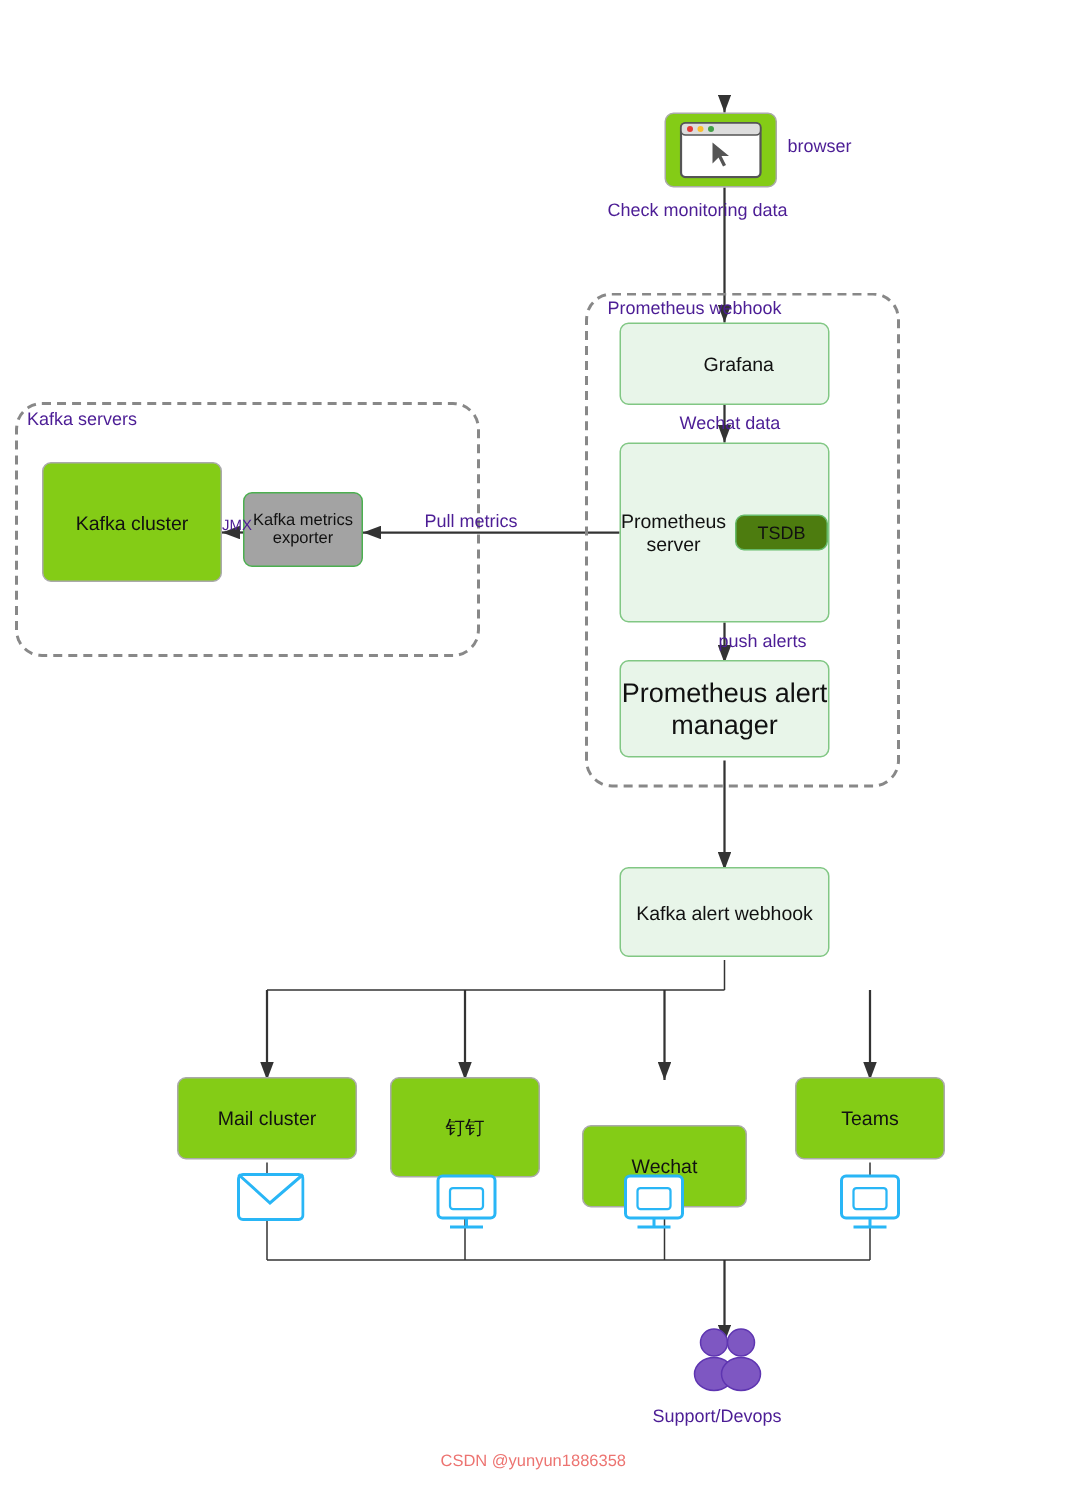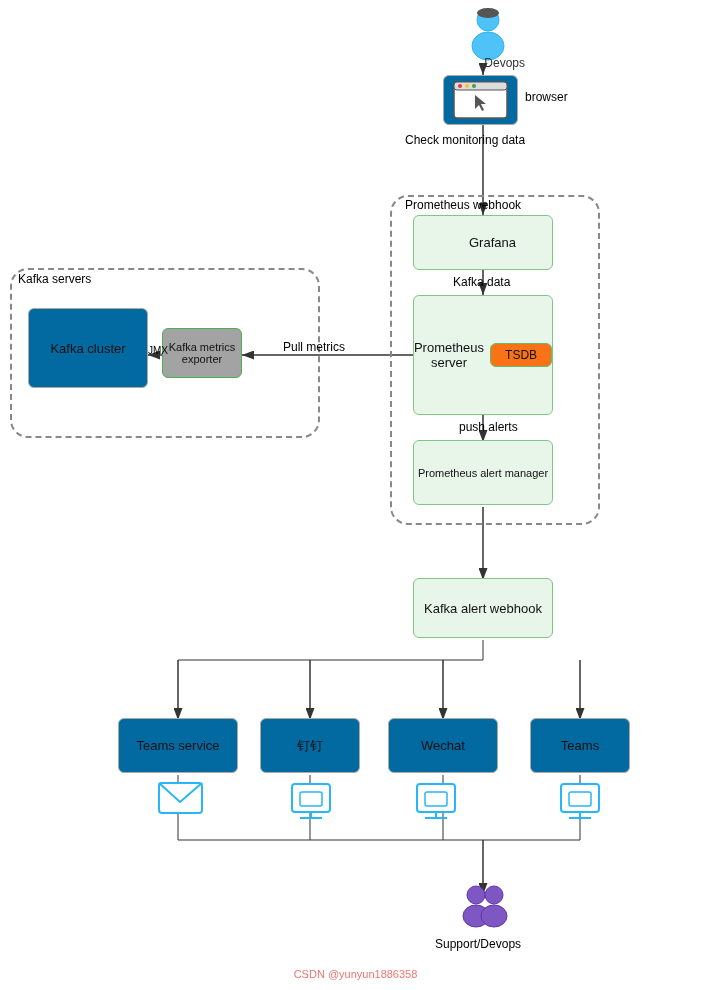--- a/index.html
+++ b/index.html
@@ -23,36 +23,36 @@
       border: 1.5px solid #4caf50;
       border-radius: 6px;
       display: flex;
       align-items: center;
       justify-content: center;
       text-align: center;
       font-size: 13px;
       color: #111;
     }
     .node-white {
-      background: #0369a1;
+      background: #84cc16;
       border: 1.5px solid #aaa;
     }
     .node-light {
       background: #e8f5e9;
       border: 1.5px solid #81c784;
     }
     .dashed-box {
       position: absolute;
       border: 2px dashed #888;
       border-radius: 18px;
     }
     .label-text {
       position: absolute;
       font-size: 12px;
-      color: #000000;
+      color: #4c1d95;
     }
     svg.arrows {
       position: absolute;
       top: 0; left: 0;
       width: 711px;
       height: 990px;
       pointer-events: none;
     }
     .icon-area {
       position: absolute;
@@ -108,32 +108,20 @@
     <line x1="162" y1="355" x2="148" y2="355" stroke="#333" stroke-width="1.5" marker-end="url(#arrowhead)"></line>
 
     <line x1="178" y1="775" x2="178" y2="840" stroke="#333" stroke-width="1"></line>
     <line x1="310" y1="775" x2="310" y2="840" stroke="#333" stroke-width="1"></line>
     <line x1="443" y1="775" x2="443" y2="840" stroke="#333" stroke-width="1"></line>
     <line x1="580" y1="775" x2="580" y2="840" stroke="#333" stroke-width="1"></line>
     <line x1="178" y1="840" x2="580" y2="840" stroke="#333" stroke-width="1"></line>
     <line x1="483" y1="840" x2="483" y2="895" stroke="#333" stroke-width="1.5" marker-end="url(#arrowhead)"></line>
   </svg>
 
-  <div class="icon-area" style="left:450px;top:5px;width:75px;height:65px;">
-
-    <svg width="50" height="60" viewBox="0 0 50 60">
-
-      <circle cx="25" cy="12" r="11" fill="#4fc3f7" stroke="#29b6f6" stroke-width="1"></circle>
-
-      <ellipse cx="25" cy="38" rx="16" ry="14" fill="#4fc3f7" stroke="#29b6f6" stroke-width="1"></ellipse>
-
-      <ellipse cx="25" cy="5" rx="11" ry="5" fill="#555"></ellipse>
-    </svg>
-    <span style="position:absolute;bottom:0;right:0;font-size:12px;color:#333;">Devops</span>
-  </div>
 
   <div class="node node-white" style="left:443px;top:75px;width:75px;height:50px;">
     <svg width="55" height="38" viewBox="0 0 55 38">
       <rect x="1" y="1" width="53" height="36" rx="3" fill="#fff" stroke="#555" stroke-width="1.5"></rect>
       <rect x="1" y="1" width="53" height="8" rx="3" fill="#ddd" stroke="#555" stroke-width="1"></rect>
       <circle cx="7" cy="5" r="2" fill="#e53935"></circle>
       <circle cx="14" cy="5" r="2" fill="#fbc02d"></circle>
       <circle cx="21" cy="5" r="2" fill="#43a047"></circle>
 
       <polygon points="22,14 22,28 26,24 29,30 31,29 28,23 33,23" fill="#555"></polygon>
@@ -150,70 +138,70 @@
   <div class="dashed-box" style="left:390px;top:195px;width:210px;height:330px;"></div>
   <div class="label-text" style="left:405px;top:198px;">
     <span>Prometheus webhook</span>
   </div>
 
   <div class="node node-light" style="left:413px;top:215px;width:140px;height:55px;padding-left:19px;">
     <span>Grafana</span>
   </div>
 
   <div class="label-text" style="left:453px;top:275px;">
-    <span>Kafka data</span>
+    <span>Wechat data</span>
   </div>
 
   <div class="node node-light" style="left:413px;top:295px;width:140px;height:120px;">
     <div style="display:flex;align-items:center;gap:6px;">
       <span style="font-size:13px;">Prometheus server</span>
 
-      <div style="background:#f97316;border:1.5px solid #66bb6a;border-radius:6px;padding:4px 14px;font-size:12px;">
+      <div style="background:#4d7c0f;border:1.5px solid #66bb6a;border-radius:6px;padding:4px 14px;font-size:12px;">
         <span>TSDB</span>
       </div>
     </div>
   </div>
 
-  <div class="label-text" style="left:431px;top:420px;padding-left:28px;">
+  <div class="label-text" style="left:451px;top:420px;padding-left:28px;">
     <span>push alerts</span>
   </div>
 
   <div class="node node-light" style="left:413px;top:440px;width:140px;height:65px;">
-    <span style="font-size:11px;">Prometheus alert manager</span>
+    <span style="font-size:18px;">Prometheus alert manager</span>
   </div>
 
   <div class="node node-light" style="left:413px;top:578px;width:140px;height:60px;">
     <span>Kafka alert webhook</span>
   </div>
 
   <div class="node node-white" style="left:118px;top:718px;width:120px;height:55px;">
-    <span>Teams service</span>
+    <span>Mail cluster</span>
   </div>
 
   <div class="icon-area" style="left:155px;top:778px;width:50px;height:45px;">
     <svg width="45" height="38" viewBox="0 0 45 38">
       <rect x="1" y="1" width="43" height="30" rx="3" fill="#fff" stroke="#29b6f6" stroke-width="2"></rect>
       <polyline points="1,1 22,20 44,1" fill="none" stroke="#29b6f6" stroke-width="2"></polyline>
     </svg>
   </div>
 
-  <div class="node node-white" style="left:260px;top:718px;width:100px;height:55px;font-family:Liberation Serif, serif;">
+  <div class="node node-white" style="left:260px;top:718px;width:100px;height:67px;font-family:Liberation Serif, serif;">
     <span>钉钉</span>
   </div>
 
   <div class="icon-area" style="left:283px;top:778px;width:55px;height:45px;">
     <svg width="42" height="38" viewBox="0 0 42 38">
       <rect x="2" y="2" width="38" height="28" rx="3" fill="#fff" stroke="#29b6f6" stroke-width="2"></rect>
       <rect x="10" y="10" width="22" height="14" rx="2" fill="none" stroke="#29b6f6" stroke-width="1.5"></rect>
       <line x1="21" y1="30" x2="21" y2="36" stroke="#29b6f6" stroke-width="2"></line>
       <line x1="10" y1="36" x2="32" y2="36" stroke="#29b6f6" stroke-width="2"></line>
     </svg>
   </div>
 
-  <div class="node node-white" style="left:388px;top:718px;width:110px;height:55px;">
+  <div class="node node-white" style="left:388px;top:750px;width:110px;height:55px;">
     <span>Wechat</span>
   </div>
 
   <div class="icon-area" style="left:408px;top:778px;width:55px;height:45px;">
     <svg width="42" height="38" viewBox="0 0 42 38">
       <rect x="2" y="2" width="38" height="28" rx="3" fill="#fff" stroke="#29b6f6" stroke-width="2"></rect>
       <rect x="10" y="10" width="22" height="14" rx="2" fill="none" stroke="#29b6f6" stroke-width="1.5"></rect>
       <line x1="21" y1="30" x2="21" y2="36" stroke="#29b6f6" stroke-width="2"></line>
       <line x1="10" y1="36" x2="32" y2="36" stroke="#29b6f6" stroke-width="2"></line>
     </svg>

